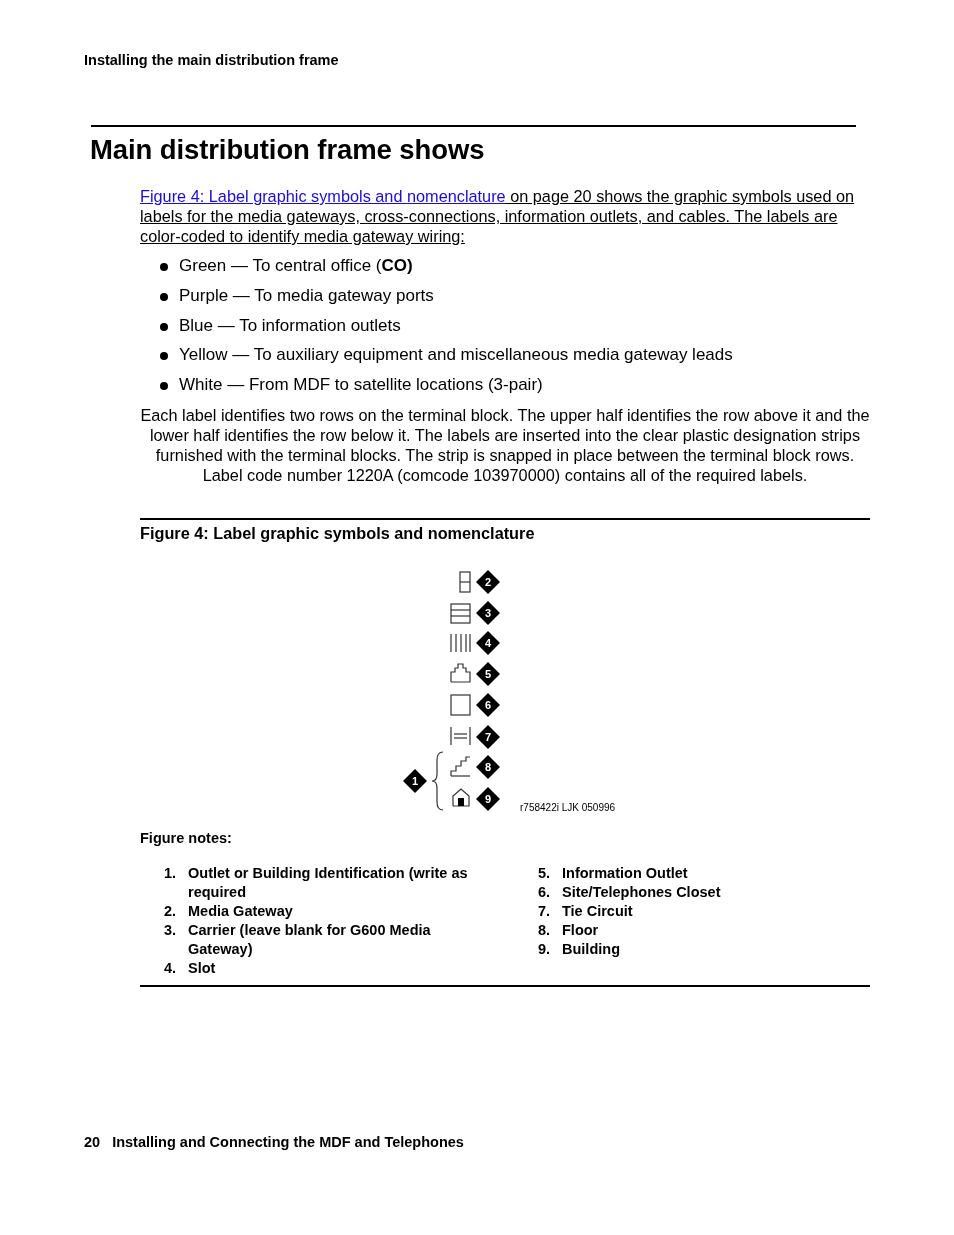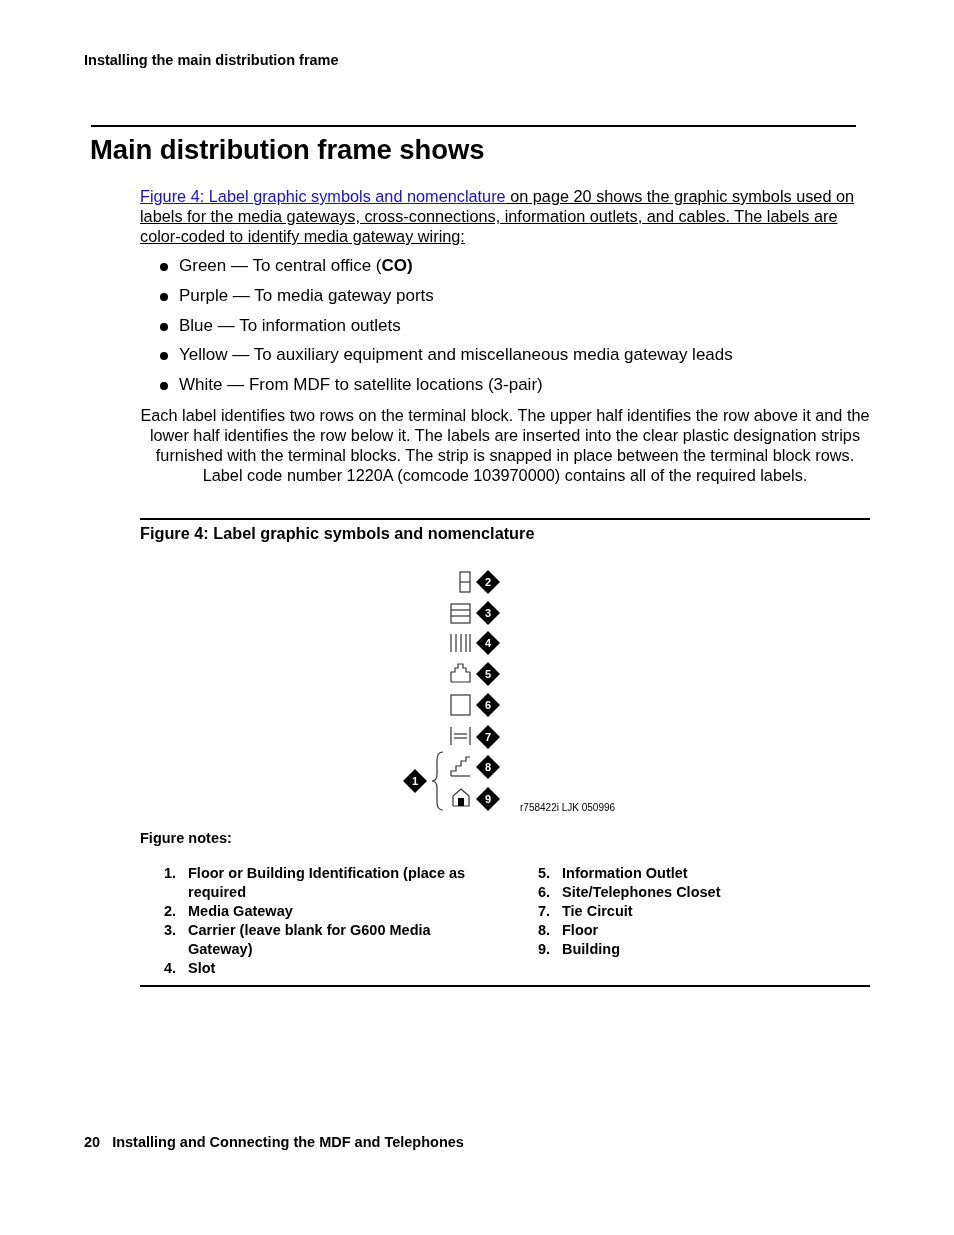--- a/index.html
+++ b/index.html
@@ -141,21 +141,21 @@
     <use href="#dia" x="15" y="221"></use>
       <text x="15" y="225">1</text>
   </g>
 </svg>
 <div class="fig-id">r758422i LJK 050996</div>
 
 <div class="notes-head">Figure notes:</div>
 <ol class="notes-col col1">
   <li>
       <span class="num">1.</span>
-      <span>Floor or Building Identification (place as required</span>
+      <span>Outlet or Building Identification (write as required</span>
     </li>
   <li>
       <span class="num">2.</span>
       <span>Media Gateway</span>
     </li>
   <li>
       <span class="num">3.</span>
       <span>Carrier (leave blank for G600 Media Gateway)</span>
     </li>
   <li>

